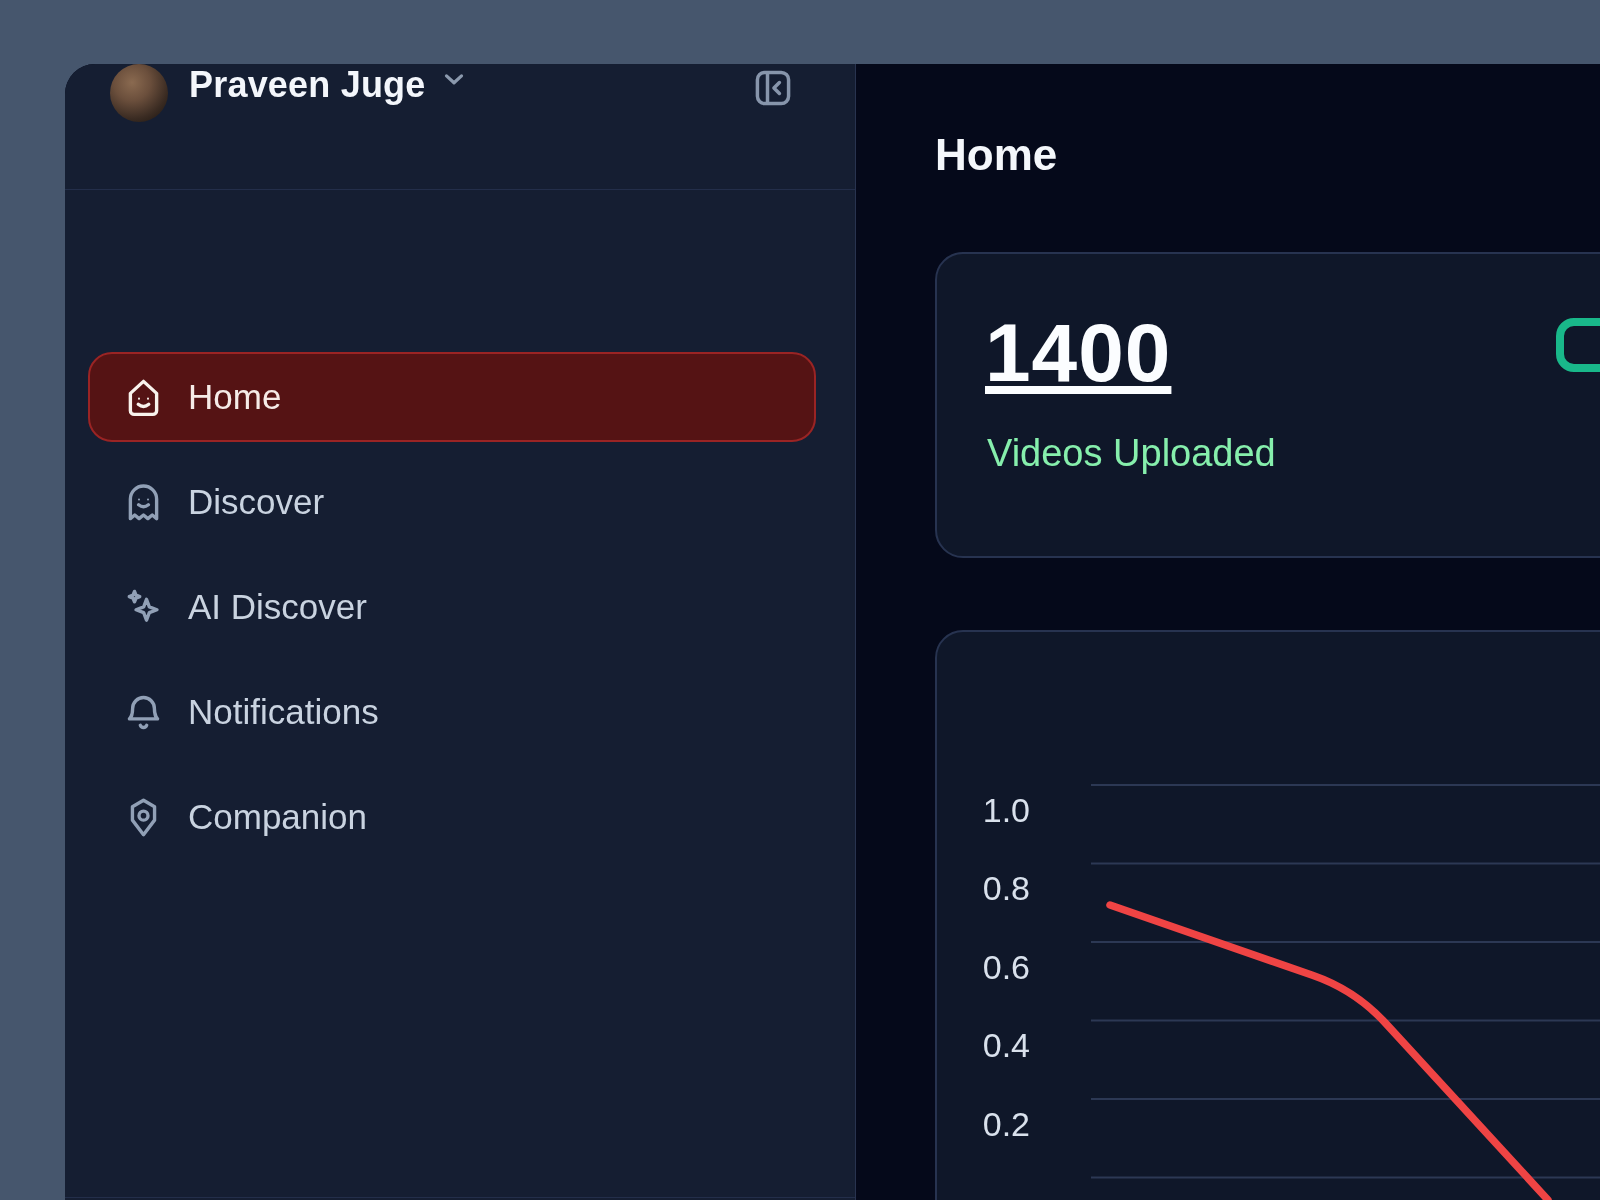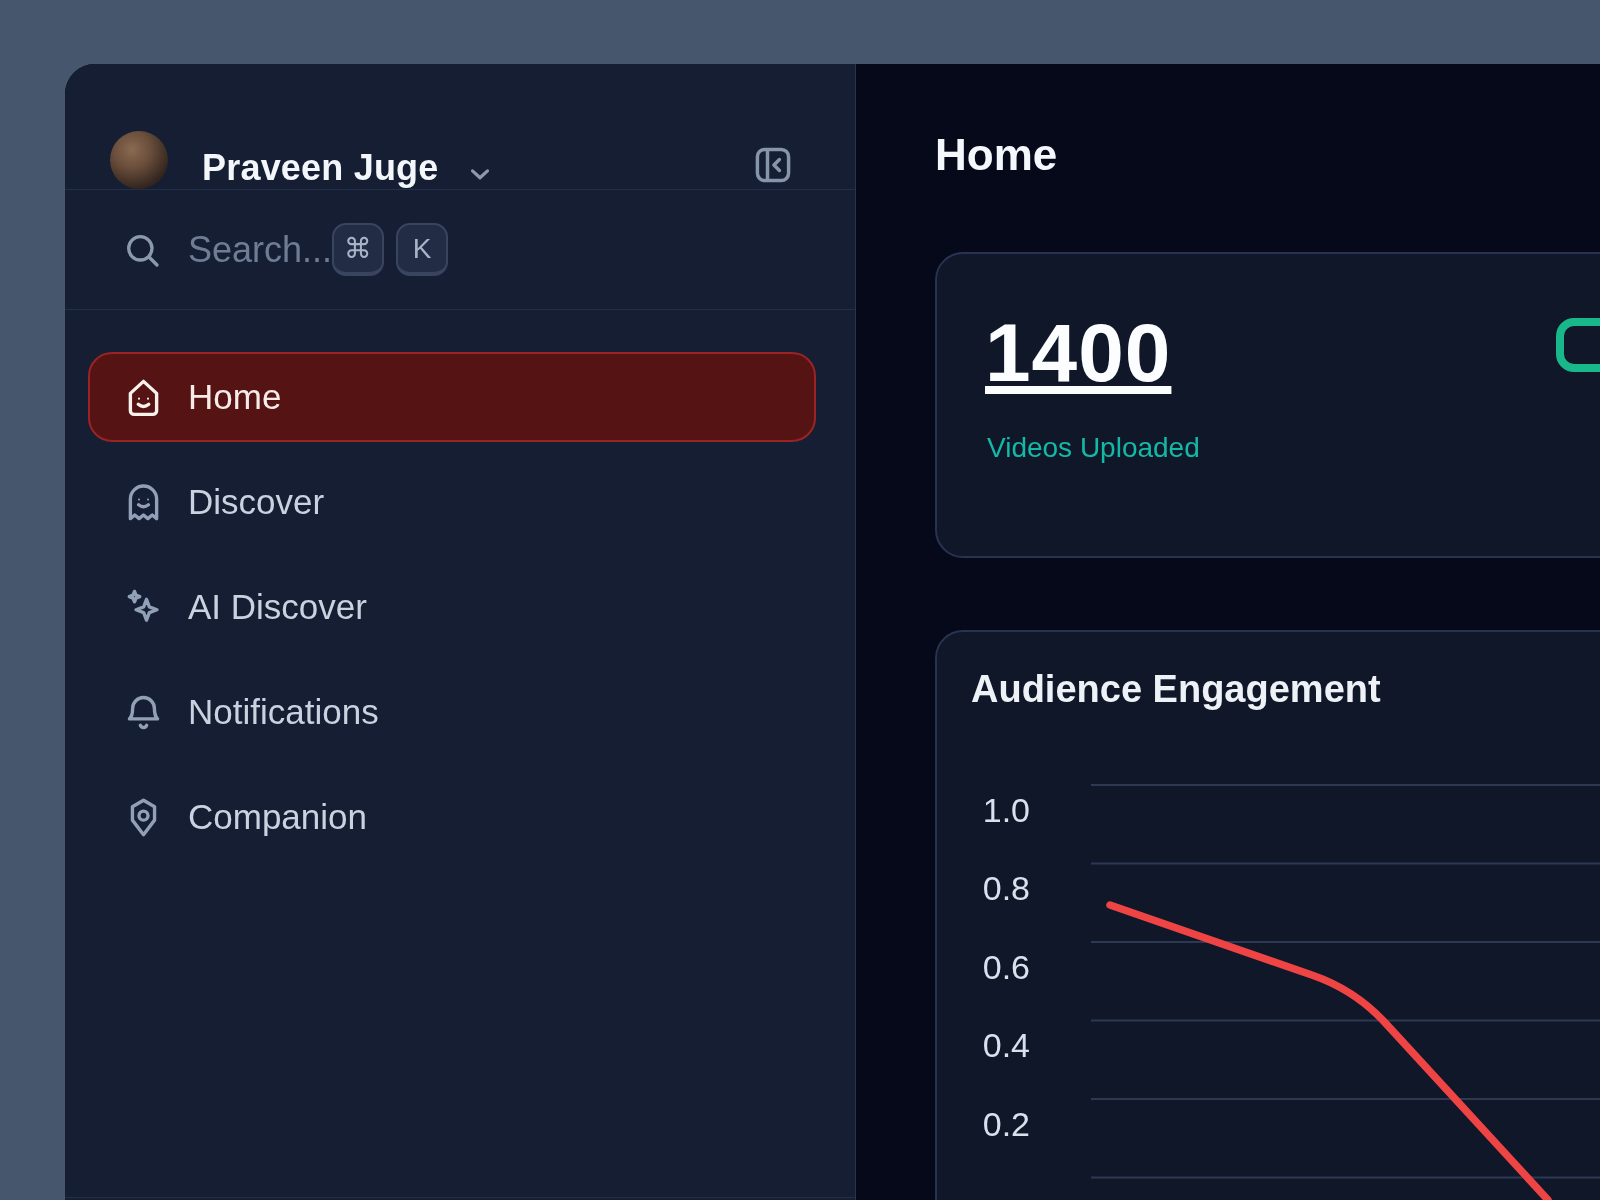--- a/index.html
+++ b/index.html
@@ -13,21 +13,21 @@
     position:absolute; left:65px; top:64px; width:1535px; height:1136px;
     background:#05091a; border-top-left-radius:30px; overflow:hidden;
   }
   
   .sidebar {
     position:absolute; left:0; top:0; bottom:0; width:791px;
     background:#151e32; border-right:1px solid #28334f;
   }
   .profile-row {
     height:126px; border-bottom:1px solid #232e4a;
-    display:flex; align-items:flex-end; padding:0 58px 0 45px;gap:13px;
+    display:flex; align-items:flex-start; padding:0 58px 0 45px;
   }
   .avatar {
     width:58px; height:58px; border-radius:50%;
     background:radial-gradient(circle at 38% 32%, #8a6a50 0%, #6b4f3c 34%, #3a2b22 68%, #15100c 100%);
     flex:0 0 auto;
   }
   .user-name { margin-left:21px; font-size:36px; font-weight:700; color:#f3f6fb; letter-spacing:.2px; }
   .chevron { margin-left:13px; color:#8b99ad; display:flex; }
   .collapse-btn { margin-left:auto; width:48px; height:48px; display:flex; align-items:center; justify-content:center; color:#8ema3b7; color:#8795ab; cursor:pointer; background:none; border:none; }
   .search-row {
@@ -58,21 +58,21 @@
   .sidebar-bottom-line { position:absolute; left:0; right:0; top:1133px; height:1px; background:#232e4a; }
   
   .main { position:absolute; left:792px; top:0; right:0; bottom:0; background:#05091a; }
   .page-title { position:absolute; left:78px; top:66px; font-size:44px; font-weight:700; color:#f4f7fb; }
   .card {
     position:absolute; left:78px; right:-60px;
     background:#0f1729; border:2px solid #273350; border-radius:28px;
   }
   .stat-card { top:188px; height:306px; }
   .stat-value { position:absolute; left:48px; top:52px; font-size:82px; font-weight:700; color:#fbfdff; letter-spacing:1px;text-decoration:underline; }
-  .stat-label { position:absolute; left:50px; top:178px; font-size:28px; color:#14b8a6; }
+  .stat-label { position:absolute; left:50px; top:178px; font-size:38px; color:#86efac; }
   .stat-accent-icon {
     position:absolute; left:619px; top:64px; width:72px; height:54px;
     border:8px solid #19b88a; border-radius:18px;
   }
   .chart-card { top:566px; height:700px; }
   .chart-title { position:absolute; left:34px; top:36px; font-size:38px; font-weight:700; color:#eef2f7; }
   .chart-svg { position:absolute; left:-2px; top:-2px; width:705px; height:700px; }
   .grid-line { stroke:#2c3854; stroke-width:2; }
   .tick-label { fill:#d9e1ec; font-size:34px; text-anchor:end; dominant-baseline:middle; font-family:"Liberation Sans","DejaVu Sans",sans-serif; }
   .series-line { fill:none; stroke-linecap:round; stroke-linejoin:round; }
@@ -96,31 +96,20 @@
         <span style="display:flex">
           <svg width="44" height="44" viewBox="0 0 24 24" fill="none" stroke="currentColor" stroke-width="1.9" stroke-linecap="round" stroke-linejoin="round">
               <rect x="3.5" y="3.5" width="17" height="17" rx="4"></rect>
               <path d="M9 3.8 V20.2"></path>
               <path d="M15.5 9 L12.5 12 L15.5 15"></path>
             </svg>
         </span>
       </button>
     </div>
 
-    <div class="search-row">
-      <span class="search-icon">
-        <svg width="40" height="40" viewBox="0 0 24 24" fill="none" stroke="currentColor" stroke-width="2" stroke-linecap="round">
-            <circle cx="11" cy="11" r="7"></circle>
-            <path d="M16.2 16.2 L21 21"></path>
-          </svg>
-      </span>
-      <span class="search-placeholder">Search...</span>
-      <span class="kbd">⌘</span>
-      <span class="kbd">K</span>
-    </div>
 
     <nav class="nav">
 
       <div class="nav-item active">
         <span class="nav-icon">
           <svg width="45" height="45" viewBox="0 0 24 24" fill="none" stroke="currentColor" stroke-width="1.8" stroke-linecap="round" stroke-linejoin="round">
               <path d="M5 9.8 L12 3.4 L19 9.8 V19 a2 2 0 0 1 -2 2 H7 a2 2 0 0 1 -2 -2 Z"></path>
               <circle cx="9.6" cy="12.6" r="0.55" fill="currentColor" stroke="none"></circle>
               <circle cx="14.4" cy="12.6" r="0.55" fill="currentColor" stroke="none"></circle>
               <path d="M9.2 15.6 q2.8 2.3 5.6 0"></path>
@@ -182,21 +171,20 @@
 
     <h1 class="page-title">Home</h1>
 
     <div class="card stat-card">
       <div class="stat-value">1400</div>
       <div class="stat-label">Videos Uploaded</div>
       <div class="stat-accent-icon"></div>
     </div>
 
     <div class="card chart-card">
-      <div class="chart-title">Audience Engagement</div>
       <svg id="chart-svg" class="chart-svg" viewBox="0 0 705 700">
           <line x1="156" x2="705" y1="155" y2="155" class="grid-line"></line>
           <text x="95" y="183" class="tick-label">1.0</text>
           <line x1="156" x2="705" y1="233.5" y2="233.5" class="grid-line"></line>
           <text x="95" y="261.5" class="tick-label">0.8</text>
           <line x1="156" x2="705" y1="312" y2="312" class="grid-line"></line>
           <text x="95" y="340" class="tick-label">0.6</text>
           <line x1="156" x2="705" y1="390.5" y2="390.5" class="grid-line"></line>
           <text x="95" y="418.5" class="tick-label">0.4</text>
           <line x1="156" x2="705" y1="469" y2="469" class="grid-line"></line>

